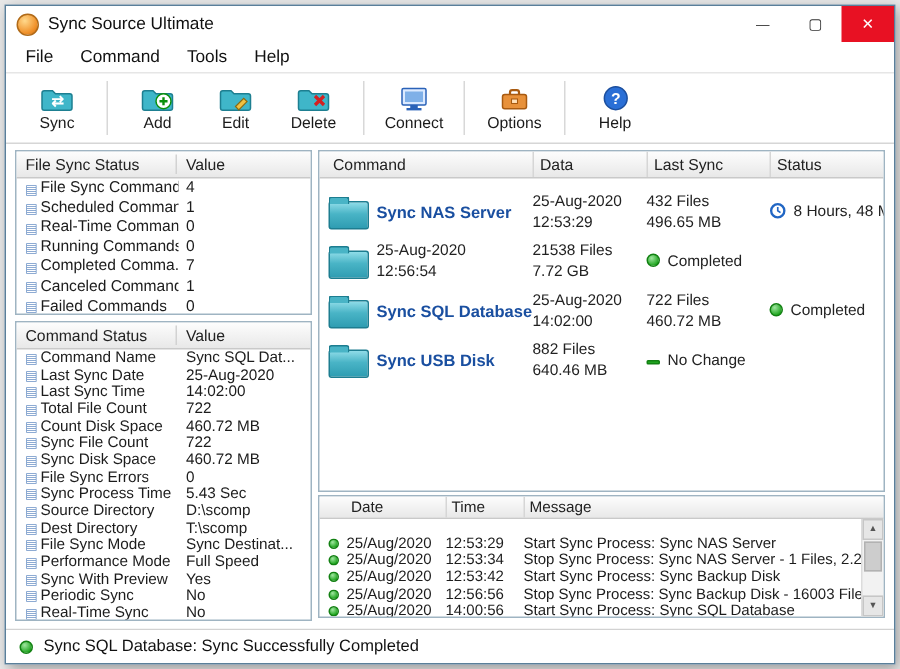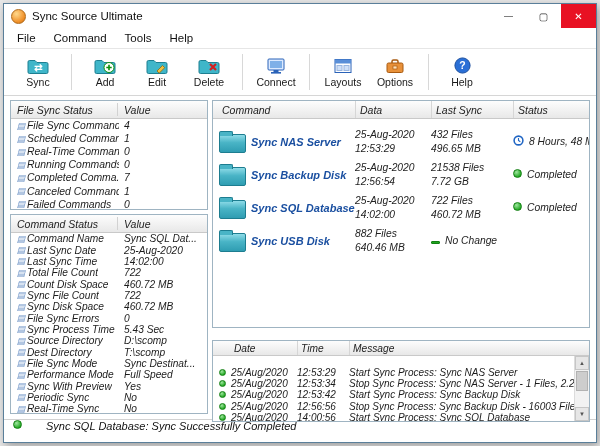--- a/index.html
+++ b/index.html
@@ -29,26 +29,26 @@
 
   
   .toolbar { height:47px; display:flex; align-items:center; padding:2px 8px;
              border-bottom:1px solid #d6d6d6; flex:0 0 auto; }
   .tb-btn { width:52px; height:42px; display:flex; flex-direction:column; align-items:center;
             justify-content:center; gap:1px; font-size:10.5px; color:#1a1a1a; border-radius:3px; }
   .tb-ic { height:18px; display:flex; align-items:center; justify-content:center; }
   .tb-sep { width:1px; height:36px; background:#d8d8d8; margin:0 7px; }
 
   
-  .content { flex:1 1 auto; position:relative; background:#fff;font-style:italic; }
+  .content { flex:1 1 auto; position:relative; background:#fff; }
   .panel { position:absolute; border:1px solid #9fb4c2; background:#fff; overflow:hidden; }
   #panel-fss   { left:6px;  top:4px;   width:198px; height:110px; }
   #panel-cs    { left:6px;  top:118px; width:198px; height:200px; }
   #panel-cmds  { left:208px; top:4px;  width:378px; height:228px; }
-  #panel-log   { left:208px; top:244px; width:378px; height:82px; }
+  #panel-log   { left:208px; top:234px; width:378px; height:82px; }
 
   .hdr { background:linear-gradient(#fdfdfd,#e8e8e8); border-bottom:1px solid #c9c9c9;
          font-size:10.5px; color:#222; }
 
   
   .stat-hdr { height:18px; display:flex; align-items:center; padding-left:6px; position:relative; }
   .stat-hdr::after { content:""; position:absolute; left:106px; top:2px; bottom:2px; width:1px; background:#d2d2d2; }
   .stat-hdr .vcol { position:absolute; left:113px; }
   .stat-row { display:flex; align-items:center; padding-left:4px; position:relative; font-size:10.4px; color:#1c1c1c; }
   #panel-fss .stat-row { height:13.1px; }
@@ -97,21 +97,21 @@
   
   .dot-green { display:inline-block; width:9px; height:9px; border-radius:50%;
                background:radial-gradient(circle at 35% 30%, #9fe69f, #1fa51f 75%);
                border:1px solid #128012; }
   .dot-green.small { width:7px; height:7px; }
   .dash-green { display:inline-block; width:9px; height:3px; background:#1fa51f;
                 border:1px solid #128012; border-radius:1px; }
 
   
   .statusbar { height:23px; flex:0 0 auto; border-top:1px solid #d2d2d2; display:flex;
-               align-items:flex-start; gap:24px; padding-left:9px; font-size:11px; color:#111; background:#fff;font-style:italic; }
+               align-items:center; gap:7px; padding-left:9px; font-size:11px; color:#111; background:#fff; }
 </style>
 </head>
 <body>
 
 <div class="window">
 
   <div class="titlebar">
     <div class="app-icon"></div>
     <span class="title-text">Sync Source Ultimate</span>
     <div class="win-btn minb"></div>
@@ -174,31 +174,20 @@
             <rect x="7.5" y="13" width="5" height="2" fill="#2a62b8"></rect>
             <rect x="5" y="15" width="10" height="1.6" fill="#2a62b8"></rect>
           </svg>
         </span>
         <span class="tb-label">Connect</span>
       </div>
       <div class="tb-sep"></div>
       <div class="tb-btn">
         <span class="tb-ic">
           <svg width="20" height="18" viewBox="0 0 20 18">
-            <rect x="2" y="2.5" width="16" height="13" fill="#fff" stroke="#2a62b8"></rect>
-            <rect x="2" y="2.5" width="16" height="4" fill="#5a8fd8"></rect>
-            <rect x="4" y="8.5" width="5" height="5" fill="#cfe0f8" stroke="#9ab6e0"></rect>
-            <rect x="11" y="8.5" width="5" height="5" fill="#cfe0f8" stroke="#9ab6e0"></rect>
-          </svg>
-        </span>
-        <span class="tb-label">Layouts</span>
-      </div>
-      <div class="tb-btn">
-        <span class="tb-ic">
-          <svg width="20" height="18" viewBox="0 0 20 18">
             <path d="M7 6 V4.5 Q7 3 8.5 3 L11.5 3 Q13 3 13 4.5 V6" fill="none" stroke="#a85a10" stroke-width="1.5"></path>
             <rect x="2" y="6" width="16" height="9.5" rx="1.5" fill="#e8913a" stroke="#a85a10"></rect>
             <rect x="8" y="9" width="4" height="3" fill="#ffe0b8" stroke="#a85a10" stroke-width="0.7"></rect>
           </svg>
         </span>
         <span class="tb-label">Options</span>
       </div>
       <div class="tb-sep"></div>
       <div class="tb-btn">
         <span class="tb-ic">
@@ -372,21 +361,20 @@
                   <circle cx="6" cy="6" r="4.8" fill="#fff" stroke="#2166c4" stroke-width="1.7"></circle>
                   <path d="M6 3.2 V6 L8 7.4" stroke="#2166c4" stroke-width="1.2" fill="none"></path>
                 </svg></span>
               <span>8 Hours, 48 Mins</span>
             </div>
           </div>
           <div class="cmd-grid cmd-row">
             <div class="cmd-icon-wrap">
               <div class="folder"></div>
             </div>
-            <div class="cmd-name">Sync Backup Disk</div>
             <div class="cmd-sub">
               <div>25-Aug-2020</div>
               <div>12:56:54</div>
             </div>
             <div class="cmd-sub">
               <div>21538 Files</div>
               <div>7.72 GB</div>
             </div>
             <div class="cmd-status">
               <span><span class="dot-green"></span></span>

